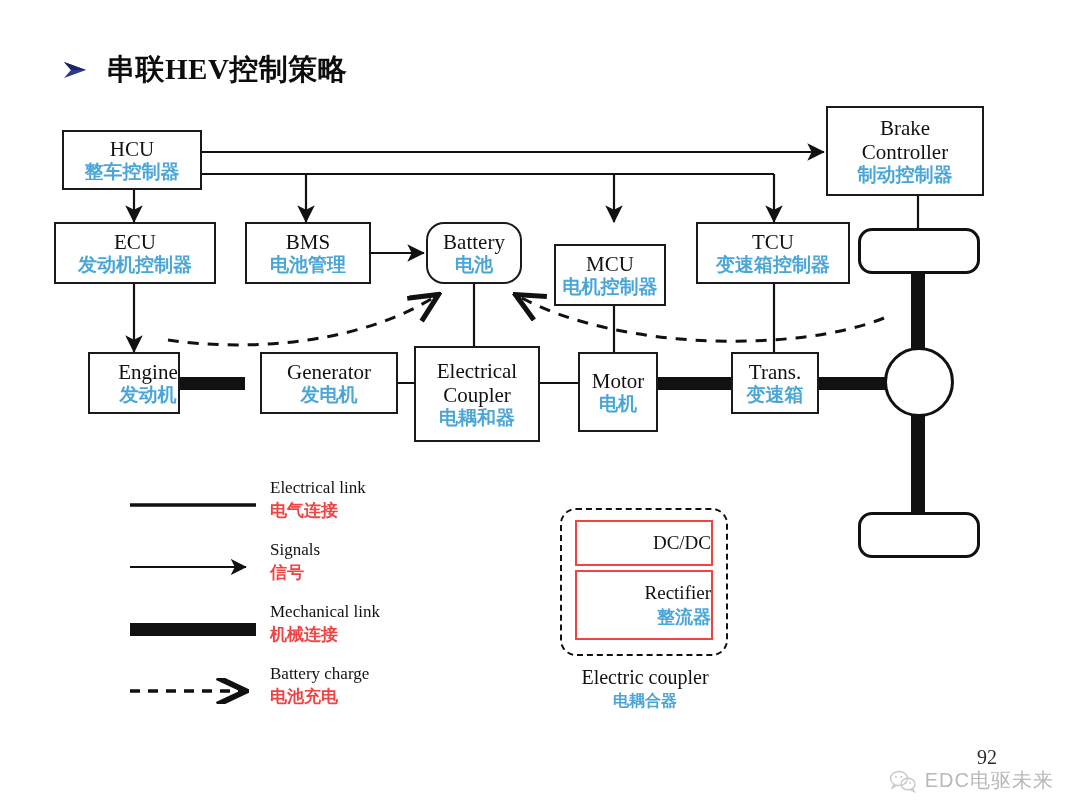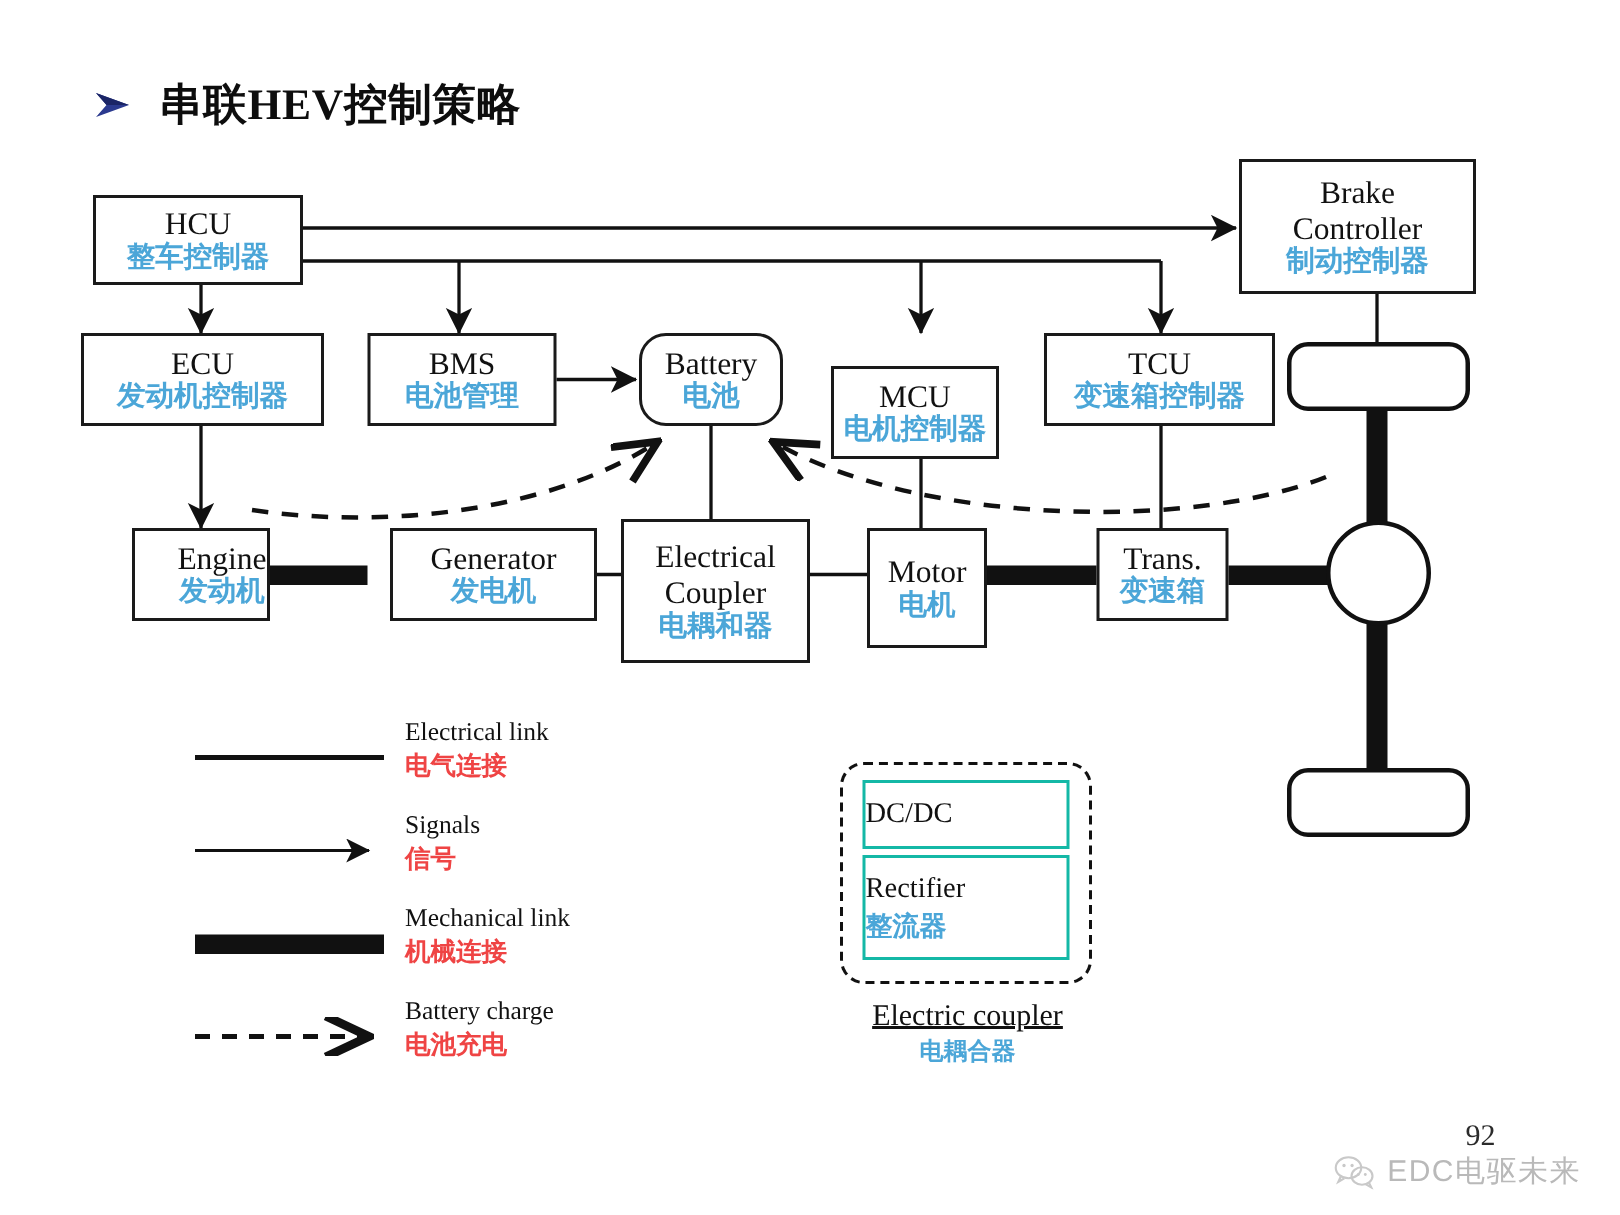--- a/index.html
+++ b/index.html
@@ -146,25 +146,25 @@
     height: 148px;
     box-sizing: border-box;
     border: 2px dashed #111;
     border-radius: 16px;
     padding: 10px 13px;
     z-index: 3;
     background: #fff;
   }
   .sub-box {
     box-sizing: border-box;
-    border: 2px solid #14b8a6;
+    border: 2px solid #ef4444;
     background: #fff;
     display: flex;
     flex-direction: column;
-    align-items: flex-start;
+    align-items: flex-end;
     justify-content: center;
     text-align: center;
   }
   #dcdc-box { height: 46px; }
   #rect-box { height: 70px; margin-top: 4px; }
   .sub-box .en {
     font-family: "Liberation Serif", serif;
     font-size: 19px;
     color: #111;
   }
@@ -181,21 +181,20 @@
     top: 666px;
     width: 210px;
     text-align: center;
     z-index: 3;
   }
   #coupler-caption .en {
     display: block;
     font-family: "Liberation Serif", serif;
     font-size: 20px;
     color: #111;
-    text-decoration: underline;
   }
   #coupler-caption .cn {
     display: block;
     font-family: "Liberation Sans", sans-serif;
     font-size: 16px;
     font-weight: bold;
     color: #4ba6d8;
     margin-top: 2px;
   }
   

